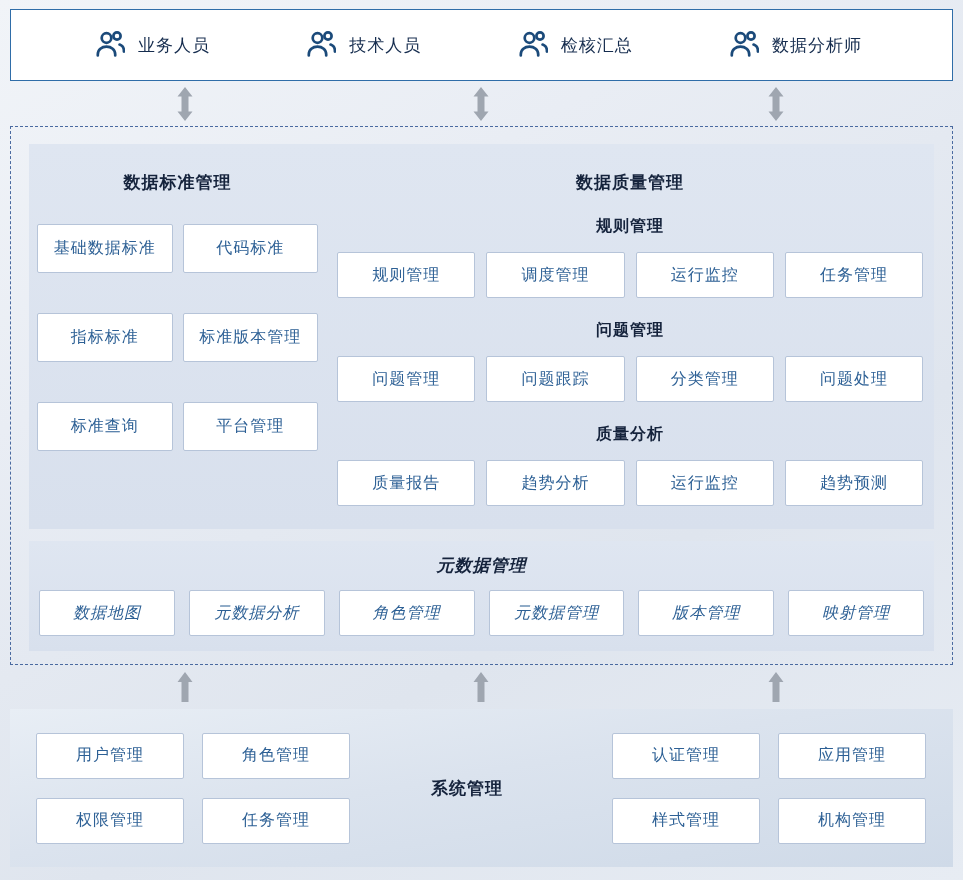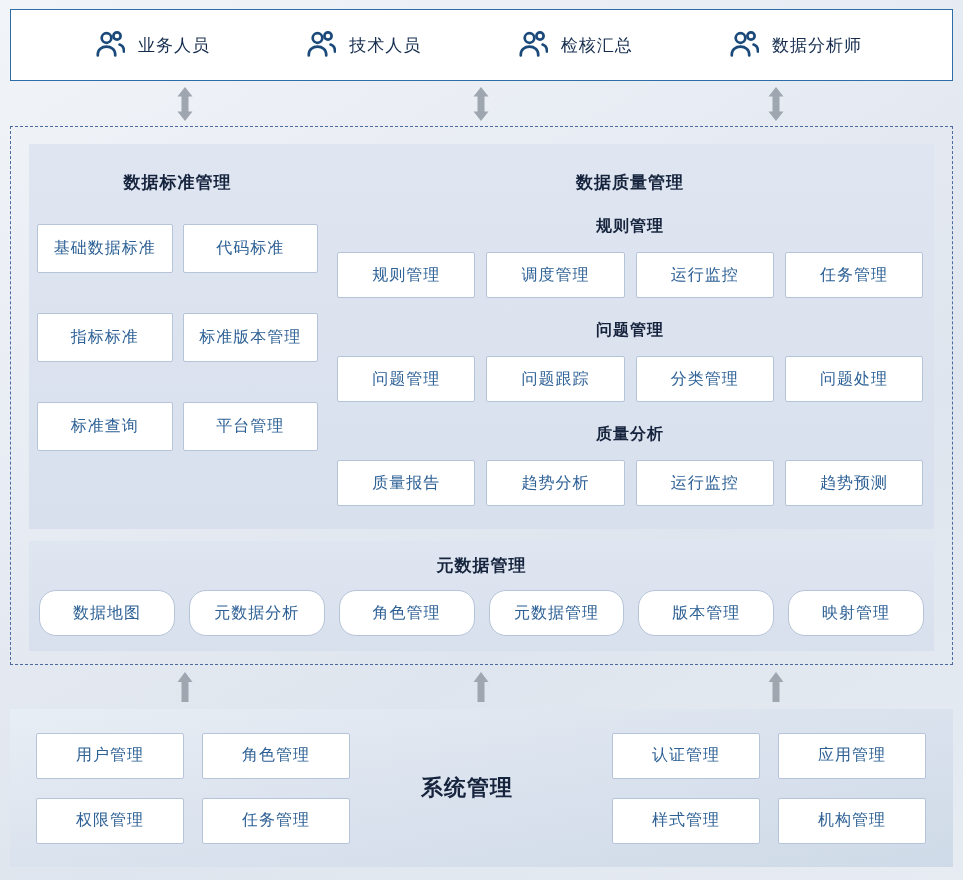--- a/index.html
+++ b/index.html
@@ -69,39 +69,39 @@
   
   .quality-panel { flex:1; padding:0 11px 23px 11px; }
   .group-title {
     text-align:center; font-weight:bold; font-size:16px;
     color:#15233c; margin-top:22px; line-height:20px; letter-spacing:1px;
   }
   .q-row { display:flex; gap:11px; margin-top:16px; }
   .q-row .box { flex:1; }
 
   
-  .metadata-panel { margin-top:12px; padding:14px 10px 15px 10px; }
+  .metadata-panel { margin-top:12px; padding:14px 10px 15px 10px;font-style:italic; }
   .metadata-panel .panel-title { padding-top:0; }
   .meta-row { display:flex; justify-content:center; gap:14px; margin-top:13px; }
-  .meta-row .box { width:136px;border-radius:17px; }
+  .meta-row .box { width:136px; }
 
   
   .system-panel {
     margin:0 10px 10px 10px;
     height:158px;
     background:linear-gradient(170deg,#e8eef5 0%,#dbe3ee 45%,#cfdae8 100%);
     display:flex;
     align-items:center;
     justify-content:space-between;
     padding:0 27px 0 26px;
   }
   .sys-grid { display:grid; grid-template-columns:148px 148px; gap:19px 18px; }
   .sys-grid .box { width:148px; }
   .sys-title {
-    font-weight:bold; font-size:22px; color:#15233c; letter-spacing:1px;
+    font-weight:bold; font-size:17px; color:#15233c; letter-spacing:1px;
     transform:translateX(-14px);
   }
 </style>
 </head>
 <body>
 
 <div class="roles-bar">
   <div class="role">
     <span>
       <svg width="30" height="27" viewBox="0 0 30 27" fill="none" stroke="#1b4a7a" stroke-width="2.7" stroke-linejoin="round" stroke-linecap="round">

